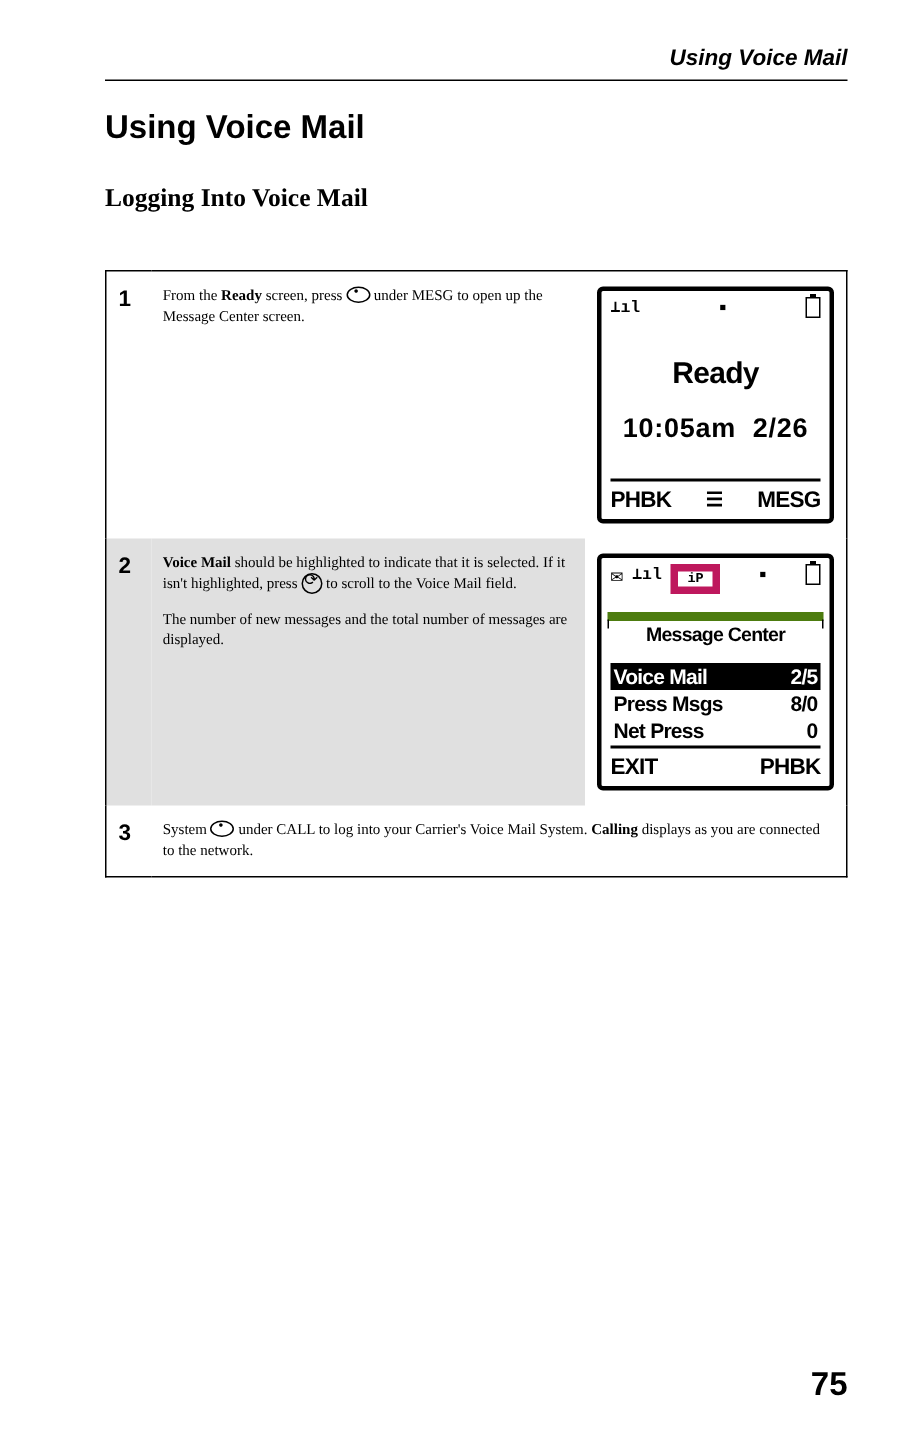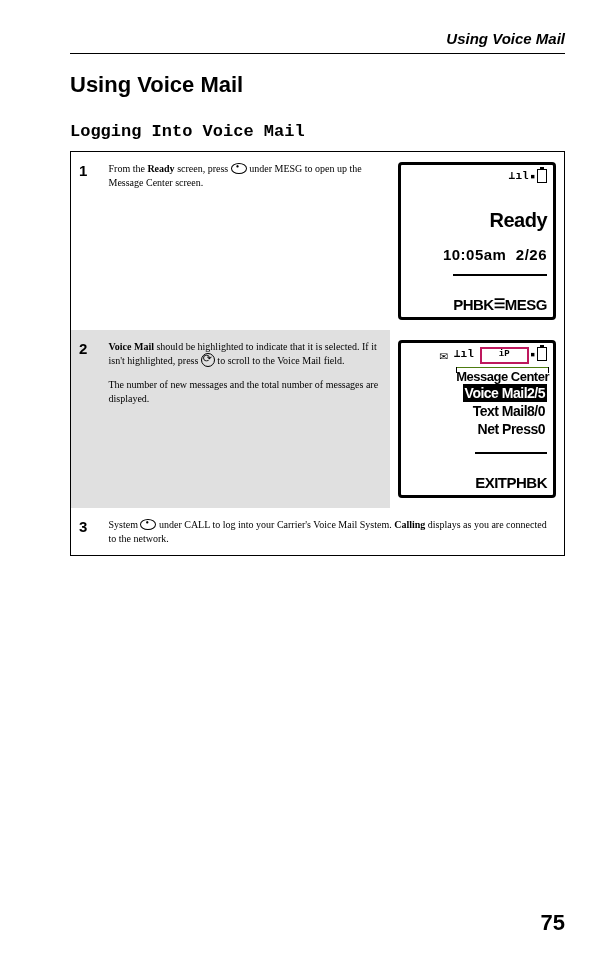--- a/index.html
+++ b/index.html
@@ -29,24 +29,24 @@
       border-top: 1px solid #000;
       margin-bottom: 18px;
     }
     h1.title {
       font-family: Arial, Helvetica, sans-serif;
       font-weight: bold;
       font-size: 22px;
       margin-bottom: 24px;
     }
     h2.subtitle {
-      font-family: Liberation Mono, monospace;
+      font-family: Liberation Serif, serif;
       font-weight: bold;
       font-size: 17px;
-      margin-bottom: 10px;
+      margin-bottom: 38px;
     }
     table.steps {
       width: 100%;
       border-collapse: collapse;
       border: 1px solid #000;
     }
     table.steps td {
       vertical-align: top;
       padding: 10px 8px;
     }
@@ -104,56 +104,55 @@
       border-radius: 4px;
       width: 158px;
       height: 158px;
       padding: 4px 6px;
       font-family: 'Courier New', monospace;
       font-weight: bold;
       background: #fff;
       position: relative;
       display: flex;
       flex-direction: column;
-      align-items: flex-end;
     }
     .status-row {
       display: flex;
       justify-content: space-between;
       align-items: flex-start;
       font-size: 14px;
       height: 20px;
     }
     .status-left { display: flex; gap: 6px; }
     .pixel { font-family: Arial, sans-serif; font-weight: bold; letter-spacing: -0.5px; }
     .ready-line {
       text-align: center;
       font-size: 20px;
       margin-top: 20px;
     }
     .time-line {
       text-align: center;
-      font-size: 15px;
+      font-size: 18px;
       margin-top: 14px;
       letter-spacing: 0.5px;
     }
     .softkey-row {
       display: flex;
       justify-content: space-between;
       font-size: 15px;
       margin-top: auto;
       border-top: 2px solid #000;
-      padding-top: 20px;
+      padding-top: 4px;
     }
     .softkey-mid { font-size: 13px; }
     .mc-title {
       text-align: center;
       font-size: 13px;
-      border-top: 1px solid #4d7c0f;
-      margin: 0 -2px;
+      border-top: 6px solid #4d7c0f;
+      margin: 12px -2px;
       padding-top: 1px;
       position: relative;
     }
     .mc-title::before, .mc-title::after {
       content: "";
       position: absolute;
       top: -1px;
       width: 1px;
       height: 6px;
       background: #000;
@@ -246,32 +245,32 @@
         <span class="b">Voice Mail</span><span> should be highlighted to indicate that it is selected. If it isn't highlighted, press </span><span class="key key-scroll"></span><span> to scroll to the Voice Mail field.</span>
       </p>
       <p>The number of new messages and the total number of messages are displayed.</p>
     </td>
     <td class="screen-cell">
       <div class="screen">
         <div class="status-row">
           <span class="status-left">
             <span>✉</span>
             <span class="sig-icon">⊥ıl</span>
-            <span style="border:2px solid #be185d;font-size:9px;padding:0 17px;line-height:10px">iP</span>
+            <span style="border:5px solid #be185d;font-size:9px;padding:0 6px;line-height:10px">iP</span>
           </span>
           <span>▪</span>
           <span class="batt-icon"></span>
         </div>
         <div class="mc-title pixel">Message Center</div>
         <div class="mc-row hl pixel">
           <span>Voice Mail</span>
           <span>2/5</span>
         </div>
         <div class="mc-row pixel">
-          <span>Text Mail</span>
+          <span>Press Msgs</span>
           <span>8/0</span>
         </div>
         <div class="mc-row pixel">
           <span>Net Press</span>
           <span>0</span>
         </div>
         <div class="softkey-row pixel" style="margin-top:auto">
           <span>EXIT</span>
           <span>PHBK</span>
         </div>

